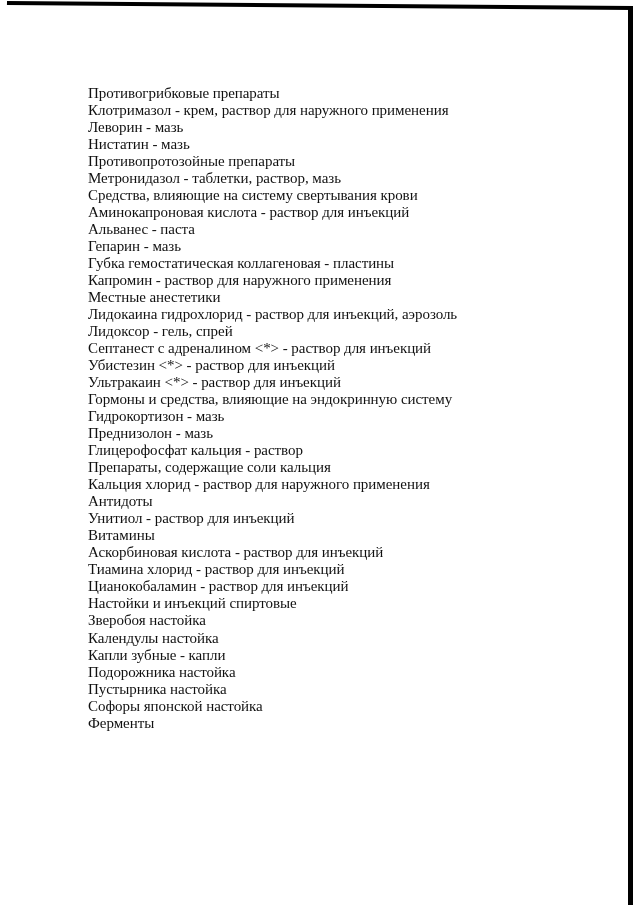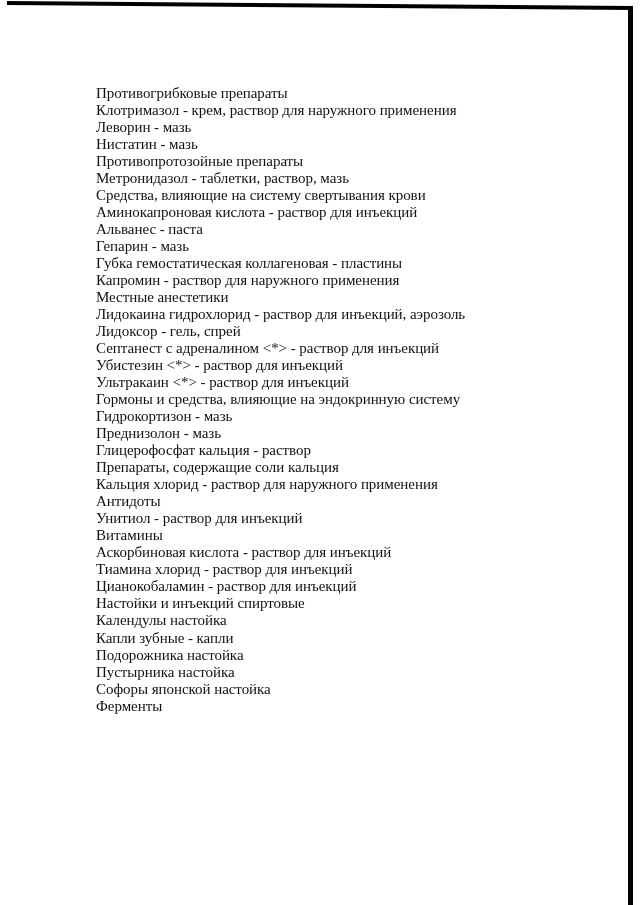--- a/index.html
+++ b/index.html
@@ -28,21 +28,21 @@
     .scan-border-right {
       position: absolute;
       left: 628px;
       top: 6px;
       width: 5px;
       height: 899px;
       background: #000;
     }
     .page {
       position: absolute;
-      left: 96px;
+      left: 88px;
       top: 85px;
       width: 500px;
     }
     .line {
       font-size: 15px;
       line-height: 17.02px;
       height: 17.02px;
       white-space: nowrap;
       letter-spacing: -0.05px;
     }
@@ -78,19 +78,20 @@
   <div class="line">Глицерофосфат кальция - раствор</div>
   <div class="line">Препараты, содержащие соли кальция</div>
   <div class="line">Кальция хлорид - раствор для наружного применения</div>
   <div class="line">Антидоты</div>
   <div class="line">Унитиол - раствор для инъекций</div>
   <div class="line">Витамины</div>
   <div class="line">Аскорбиновая кислота - раствор для инъекций</div>
   <div class="line">Тиамина хлорид - раствор для инъекций</div>
   <div class="line">Цианокобаламин - раствор для инъекций</div>
   <div class="line">Настойки и инъекций спиртовые</div>
+  <div class="line">Зверобоя настойка</div>
   <div class="line">Календулы настойка</div>
   <div class="line">Капли зубные - капли</div>
   <div class="line">Подорожника настойка</div>
   <div class="line">Пустырника настойка</div>
   <div class="line">Софоры японской настойка</div>
   <div class="line">Ферменты</div>
 </div>
 
 </body></html>

